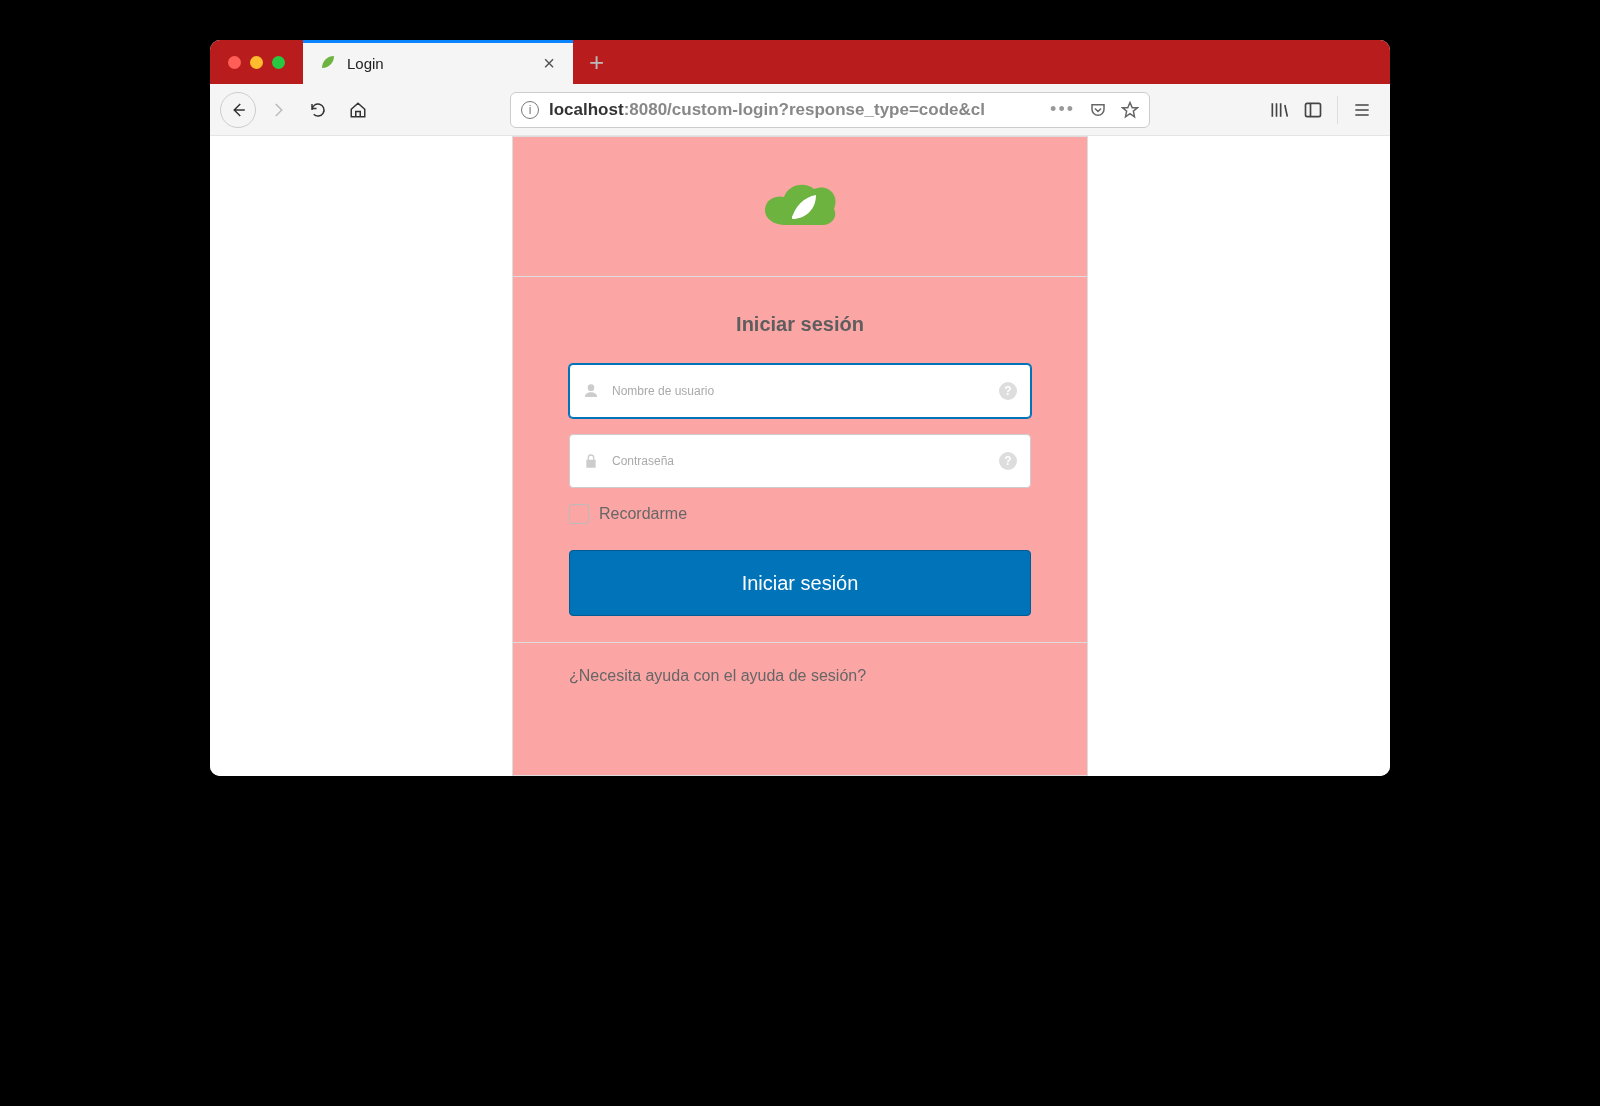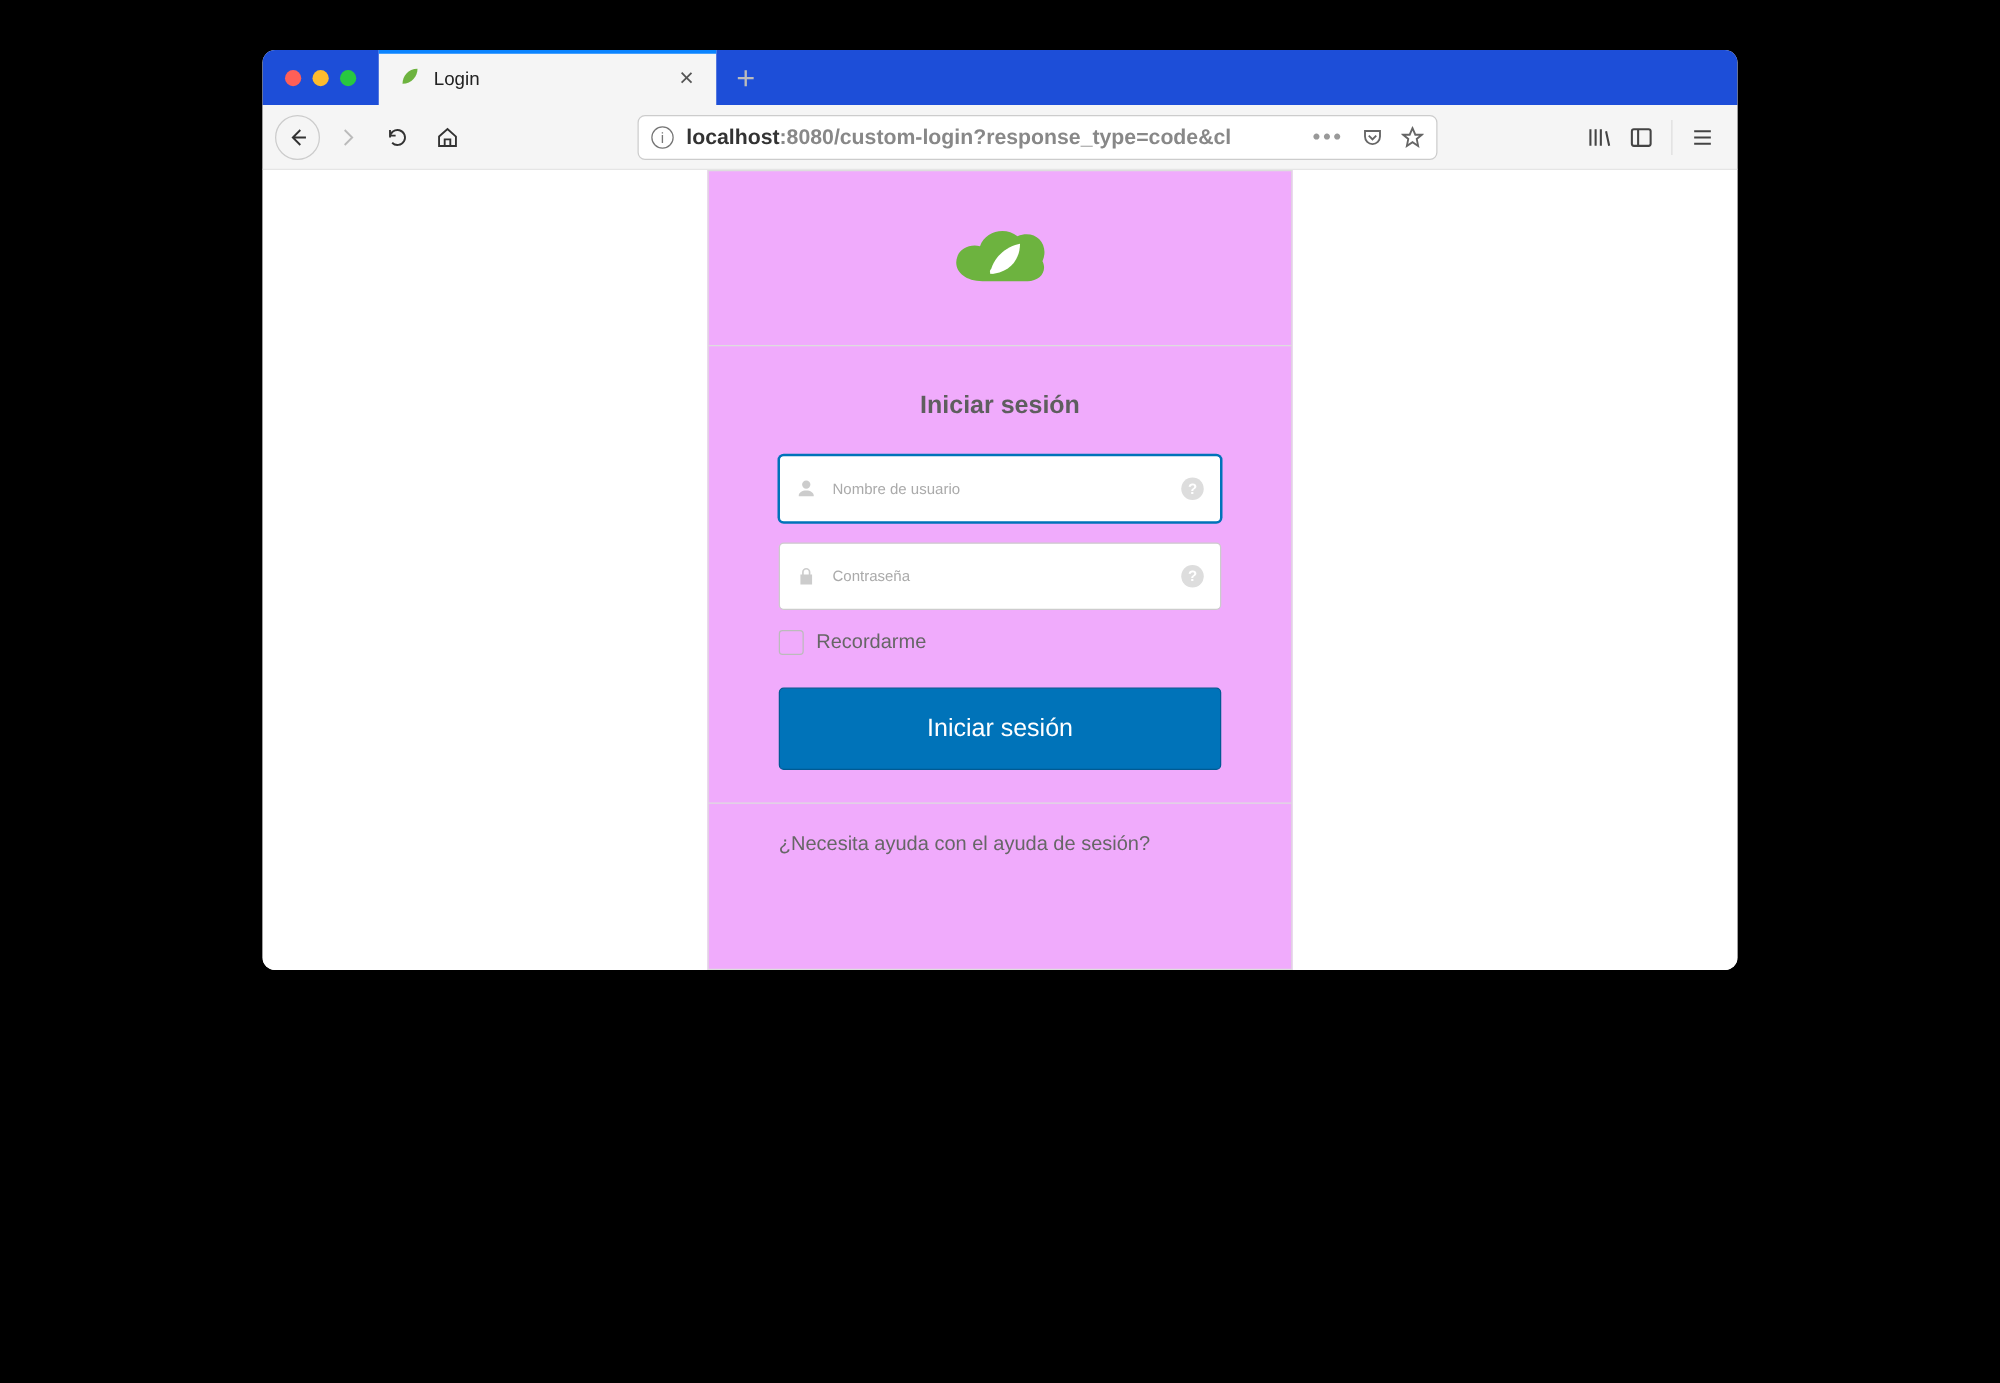--- a/index.html
+++ b/index.html
@@ -13,21 +13,21 @@
       min-height: 1106px;
     }
     .window {
       width: 1180px;
       background: #fff;
       border-radius: 10px;
       overflow: hidden;
       box-shadow: 0 20px 60px rgba(0,0,0,0.5);
     }
     .tabs-bar {
-      background: #1d4ed8;
+      background: #b91c1c;
       height: 44px;
       display: flex;
       align-items: stretch;
     }
     .traffic-lights {
       display: flex;
       align-items: center;
       gap: 9px;
       padding: 0 18px;
     }
@@ -116,23 +116,23 @@
     .right-icons svg { width: 20px; height: 20px; }
     .vsep { width: 1px; height: 28px; background: #ddd; }
     .content {
       background: #fff;
       min-height: 640px;
       display: flex;
       justify-content: center;
       padding-top: 0;
     }
     .login-card {
-      width: 468px;
+      width: 576px;
       border: 1px solid #ddd;
-      background: #f0abfc;
+      background: #fca5a5;
       margin-top: 0;
     }
     .login-logo-area {
       height: 140px;
       display: flex; align-items: center; justify-content: center;
       border-bottom: 1px solid #ddd;
     }
     .login-body {
       padding: 36px 56px 26px;
       border-bottom: 1px solid #ddd;

